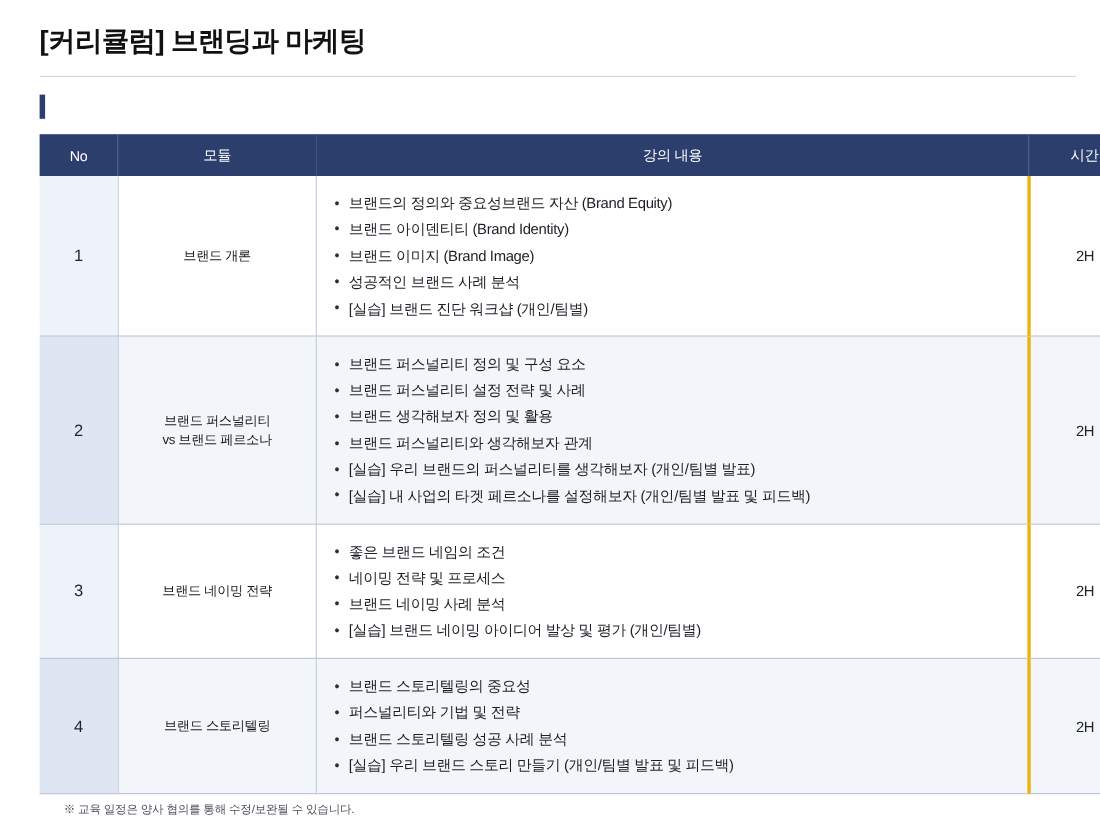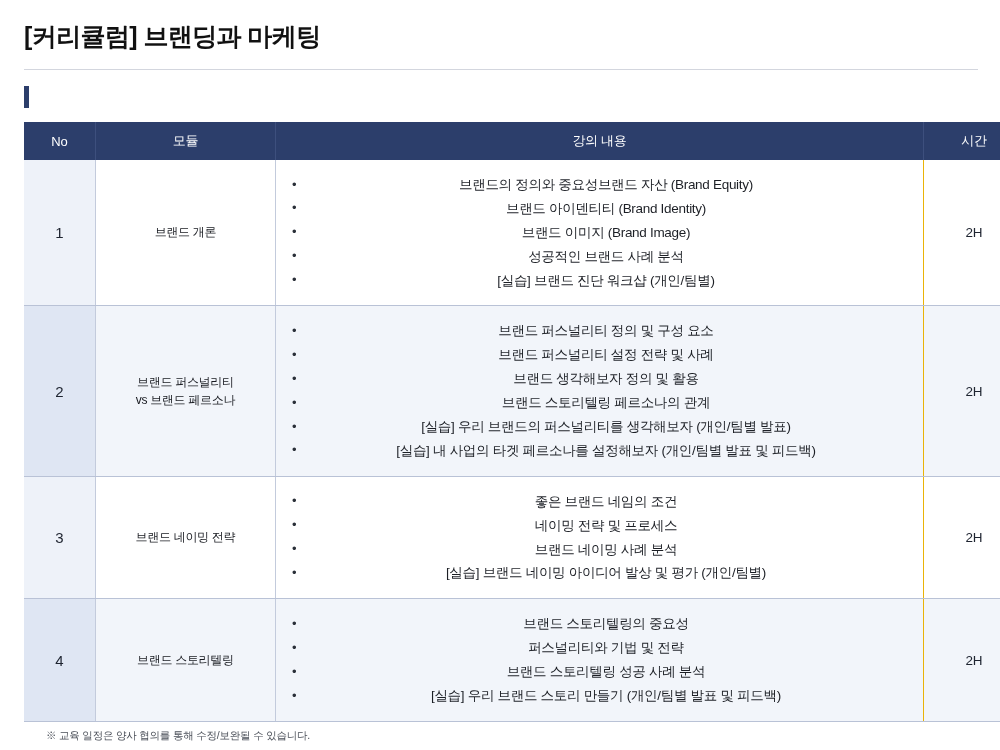--- a/index.html
+++ b/index.html
@@ -10,21 +10,21 @@
     height: 750px;
     background: #ffffff;
     font-family: "Liberation Sans", sans-serif;
     color: #1b1b1b;
     overflow: hidden;
   }
   .page {
     position: relative;
     width: 1000px;
     height: 750px;
-    padding: 14px 0 0 2px;
+    padding: 14px 0 0 14px;
   }
   .doc-title {
     font-size: 25px;
     font-weight: bold;
     letter-spacing: -0.6px;
     margin: 6px 0 0 22px;
     color: #111111;
   }
   .title-rule {
     margin: 16px 22px 0 22px;
@@ -86,22 +86,21 @@
   td.module {
     text-align: center;
     font-size: 12px;
     line-height: 1.55;
     color: #17191f;
     border-right: 1px solid #c3cbdc;
     padding: 6px 8px;
   }
   td.content {
     padding: 13px 16px 13px 16px;
-    border-right: 1px solid #eab308;
-    text-align: center;
+    border-right: 3px solid #eab308;
   }
   td.time {
     text-align: center;
     font-size: 13.5px;
     color: #1e2430;
   }
   tr.row-alt td.no { background: #dfe6f3; }
   tr.row-alt td.module,
   tr.row-alt td.content,
   tr.row-alt td.time { background: #f2f5fa; }
@@ -181,21 +180,21 @@
         <td class="no">2</td>
         <td class="module">
           <div>브랜드 퍼스널리티</div>
           <div>vs 브랜드 페르소나</div>
         </td>
         <td class="content">
           <ul class="bullets">
             <li>브랜드 퍼스널리티 정의 및 구성 요소</li>
             <li>브랜드 퍼스널리티 설정 전략 및 사례</li>
             <li>브랜드 생각해보자 정의 및 활용</li>
-            <li>브랜드 스토리텔링 페르소나의 관계</li>
+            <li>브랜드 퍼스널리티와 생각해보자 관계</li>
             <li>[실습] 우리 브랜드의 퍼스널리티를 생각해보자 (개인/팀별 발표)</li>
             <li>[실습] 내 사업의 타겟 페르소나를 설정해보자 (개인/팀별 발표 및 피드백)</li>
           </ul>
         </td>
         <td class="time">2H</td>
       </tr>
 
       <tr style="height:107px;">
         <td class="no">3</td>
         <td class="module">브랜드 네이밍 전략</td>

